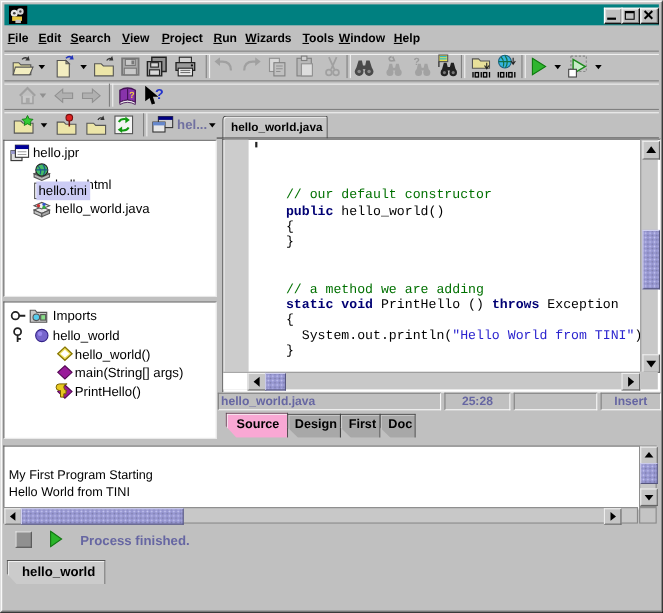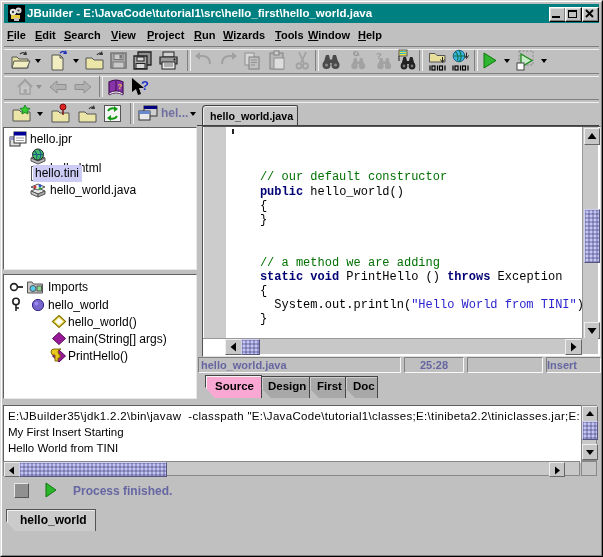--- a/index.html
+++ b/index.html
@@ -34,21 +34,20 @@
 <div class="abs" id="title">
   <svg class="abs" style="left:4px;top:1px" width="17" height="17" viewBox="0 0 17 17">
     <rect x="0" y="0" width="17" height="17" fill="#000"></rect>
     <circle cx="5" cy="7" r="3.2" fill="#e8e8e8"></circle>
     <circle cx="10.5" cy="5.5" r="3" fill="#d8d8d8"></circle>
     <rect x="3" y="10" width="9" height="4" fill="#e8c840"></rect>
     <circle cx="5" cy="7" r="1.2" fill="#404040"></circle>
     <circle cx="10.5" cy="5.5" r="1.1" fill="#404040"></circle>
     <rect x="6" y="13" width="5" height="3" fill="#c0c0c0"></rect>
   </svg>
-  <span class="txt">JBuilder - E:\JavaCode\tutorial1\src\hello_first\hello_world.java</span>
   <span class="wbtn" style="left:545px">
         <span style="position:absolute;left:2px;top:8px;width:8px;height:2px;background:#000"></span>
       </span>
   <span class="wbtn" style="left:561px">
         <span style="position:absolute;left:2px;top:2px;width:7px;height:5px;border:1px solid #000;border-top-width:2px"></span>
       </span>
   <span class="wbtn" style="left:578px">
         <svg width="13" height="11" style="position:absolute;left:0;top:0">
           <path d="M3 2 L10 9 M10 2 L3 9" stroke="#000" stroke-width="1.8"></path>
         </svg>
@@ -361,40 +360,39 @@
 </div>
 <div class="abs" style="left:379px;top:211px;width:16px;height:16px;background:#c4c4c4"></div>
 </div>
 <div class="cell" style="left:197px;top:356px;width:201px;height:14px">
       <span style="position:absolute;left:2px;top:1px">hello_world.java</span>
     </div>
 <div class="cell" style="left:403px;top:356px;width:58px;height:14px;text-align:center">
       <span style="position:absolute;left:0;right:0;top:1px">25:28</span>
     </div>
 <div class="cell" style="left:466px;top:356px;width:74px;height:14px"></div>
-<div class="cell" style="left:545px;top:356px;width:53px;height:14px;">
+<div class="cell" style="left:545px;top:356px;width:53px;height:14px;text-align:center">
       <span style="position:absolute;left:0;right:0;top:1px">Insert</span>
     </div>
 <div class="abs" id="viewtabs" style="left:196px;top:374px;width:402px;height:22px;font-size:11.5px">
   <div class="abs" style="left:8px;top:0px;width:55px;height:22px;background:#f9a8d4;border:1px solid #444;border-bottom:none;clip-path:polygon(0 0,100% 0,100% 100%,10px 100%,0 52%);box-shadow:inset 1px 1px 0 #f4f4f4;">
         <span style="position:absolute;left:9px;top:4px;font-weight:bold;">Source</span>
       </div>
   <div class="abs" style="left:64px;top:1px;width:47px;height:21px;background:#a8a8a8;border:1px solid #444;border-bottom:none;clip-path:polygon(0 0,100% 0,100% 100%,10px 100%,0 55%);box-shadow:inset 1px 1px 0 #cfcfcf;">
         <span style="position:absolute;left:6px;top:3px;font-weight:bold;">Design</span>
       </div>
   <div class="abs" style="left:112px;top:1px;width:35px;height:21px;background:#a8a8a8;border:1px solid #444;border-bottom:none;clip-path:polygon(0 0,100% 0,100% 100%,10px 100%,0 55%);box-shadow:inset 1px 1px 0 #cfcfcf;">
         <span style="position:absolute;left:7px;top:3px;font-weight:bold;">First</span>
       </div>
   <div class="abs" style="left:148px;top:1px;width:31px;height:21px;background:#a8a8a8;border:1px solid #444;border-bottom:none;clip-path:polygon(0 0,100% 0,100% 100%,10px 100%,0 55%);box-shadow:inset 1px 1px 0 #cfcfcf;">
         <span style="position:absolute;left:7px;top:3px;font-weight:bold;">Doc</span>
       </div>
 </div>
 <div class="sunkpane" id="msg" style="left:2px;top:404px;width:577px;height:56px;overflow:hidden;font-size:11.5px;">
-  <div style="position:absolute;left:4px;top:4px;white-space:nowrap;letter-spacing:0.32px">E:\JBuilder35\jdk1.2.2\bin\javaw&nbsp;&nbsp;-classpath "E:\JavaCode\tutorial1\classes;E:\tinibeta2.2\tiniclasses.jar;E:</div>
-  <div style="position:absolute;left:4px;top:20px">My First Insert Starting</div>
+  <div style="position:absolute;left:4px;top:20px">My First Program Starting</div>
   <div style="position:absolute;left:4px;top:36px">Hello World from TINI</div>
 </div>
 <div class="abs" id="msgvsb" style="left:580px;top:404px;width:16px;height:56px;background:#c8c8c8;border:1px solid #888;box-sizing:border-box">
   <span class="sbtn" style="left:0px;top:0px;width:14px;height:14px"><svg width="14" height="14">
           <path d="M7 4 L11 9 L3 9 Z" fill="#000"></path>
         </svg></span>
   <span class="thumb" style="left:0px;top:15px;width:14px;height:17px"></span>
   <span class="sbtn" style="left:0px;bottom:0px;width:14px;height:14px"><svg width="14" height="14">
           <path d="M7 10 L11 5 L3 5 Z" fill="#000"></path>
         </svg></span>

